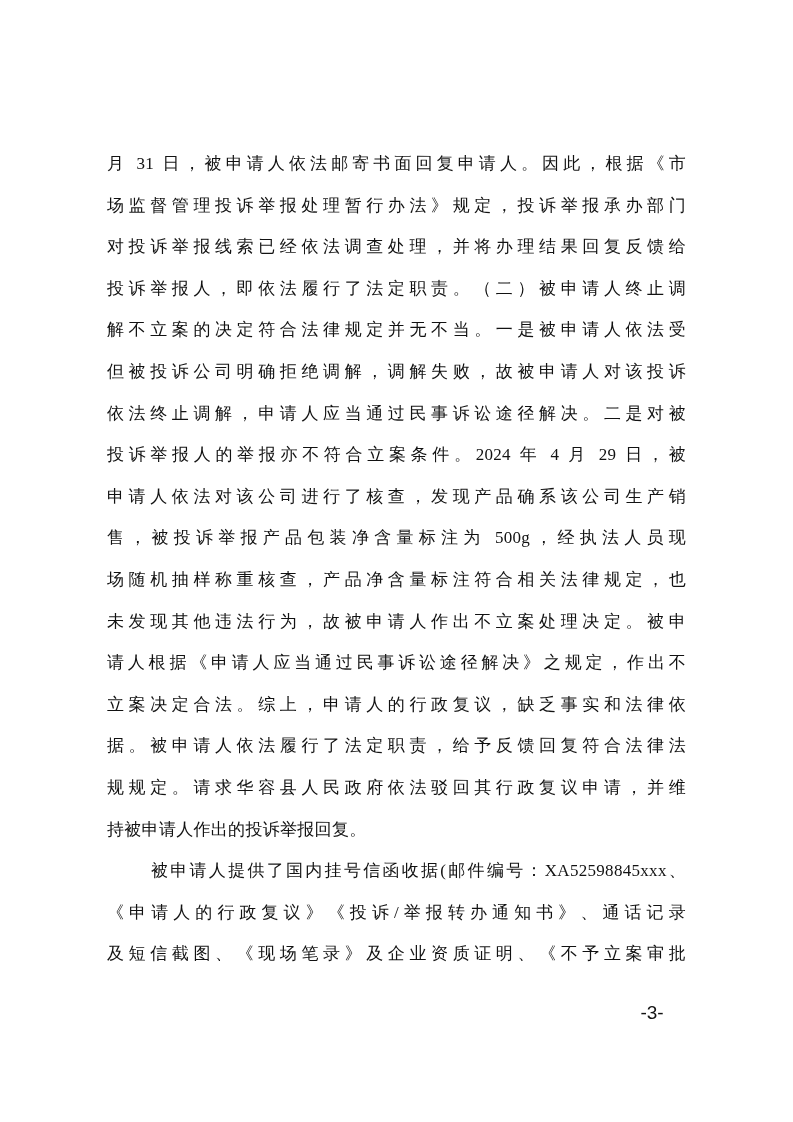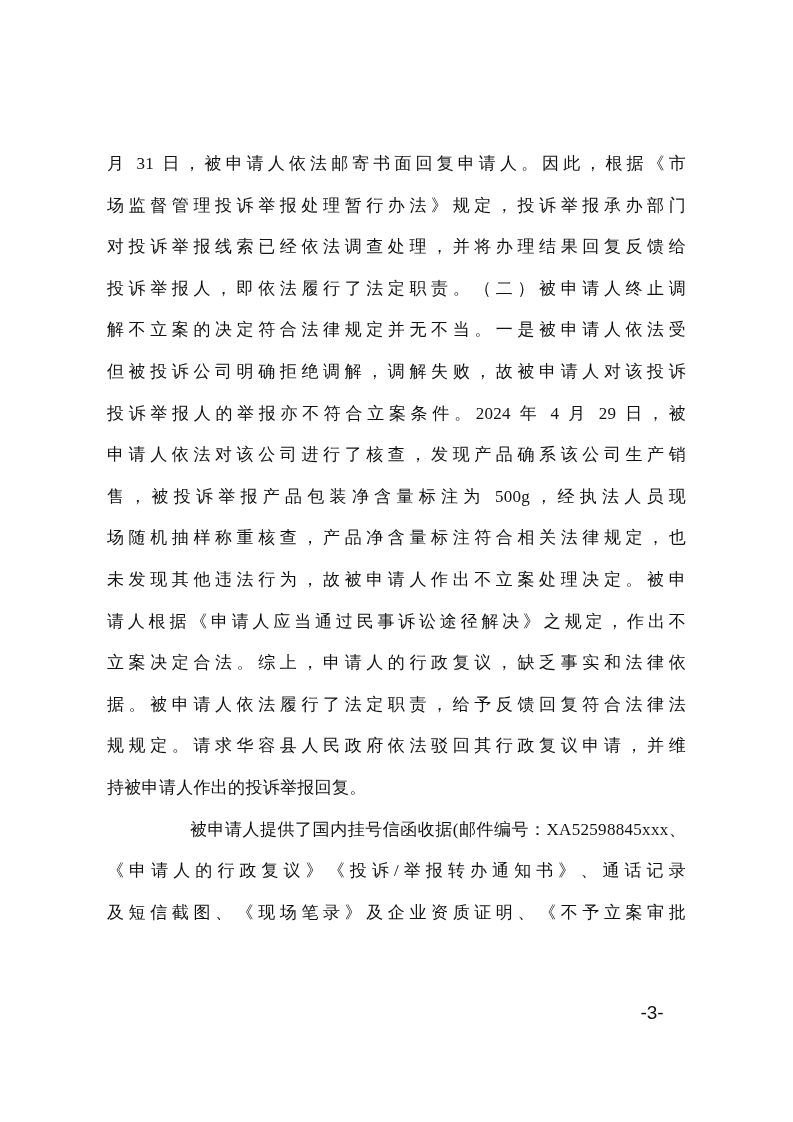--- a/index.html
+++ b/index.html
@@ -32,21 +32,20 @@
     letter-spacing: 0.3px;
   }
   .line.justify {
     white-space: normal;
     text-align: justify;
     text-align-last: justify;
     text-justify: inter-character;
   }
   .line.indent {
     text-indent: 44px;
-    margin-left: 39px;
   }
   .page-number {
     position: absolute;
     left: 620px;
     top: 1001px;
     width: 64px;
     text-align: center;
     font-family: "Liberation Sans", "DejaVu Sans", sans-serif;
     font-size: 19px;
     line-height: 24px;
@@ -57,20 +56,21 @@
 <body>
 
 <div class="page">
   <main class="body-text" id="body-lines">
       <div class="line justify">月 31 日，被申请人依法邮寄书面回复申请人。因此，根据《市</div>
       <div class="line justify">场监督管理投诉举报处理暂行办法》规定，投诉举报承办部门</div>
       <div class="line justify">对投诉举报线索已经依法调查处理，并将办理结果回复反馈给</div>
       <div class="line justify">投诉举报人，即依法履行了法定职责。（二）被申请人终止调</div>
       <div class="line justify">解不立案的决定符合法律规定并无不当。一是被申请人依法受</div>
       <div class="line justify">但被投诉公司明确拒绝调解，调解失败，故被申请人对该投诉</div>
+      <div class="line justify">依法终止调解，申请人应当通过民事诉讼途径解决。二是对被</div>
       <div class="line justify">投诉举报人的举报亦不符合立案条件。2024 年 4 月 29 日，被</div>
       <div class="line justify">申请人依法对该公司进行了核查，发现产品确系该公司生产销</div>
       <div class="line justify">售，被投诉举报产品包装净含量标注为 500g，经执法人员现</div>
       <div class="line justify">场随机抽样称重核查，产品净含量标注符合相关法律规定，也</div>
       <div class="line justify">未发现其他违法行为，故被申请人作出不立案处理决定。被申</div>
       <div class="line justify">请人根据《申请人应当通过民事诉讼途径解决》之规定，作出不</div>
       <div class="line justify">立案决定合法。综上，申请人的行政复议，缺乏事实和法律依</div>
       <div class="line justify">据。被申请人依法履行了法定职责，给予反馈回复符合法律法</div>
       <div class="line justify">规规定。请求华容县人民政府依法驳回其行政复议申请，并维</div>
       <div class="line">持被申请人作出的投诉举报回复。</div>

